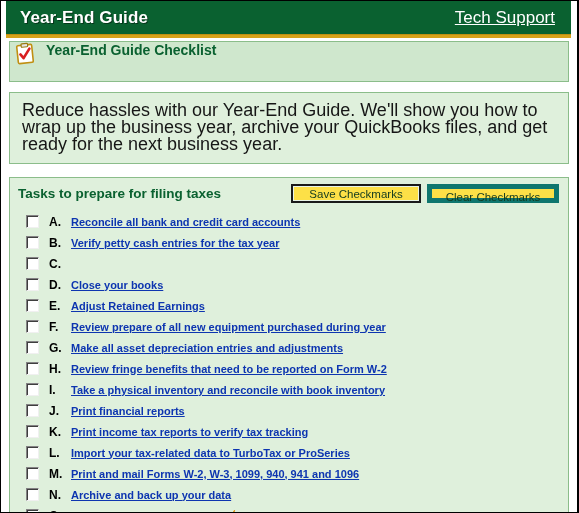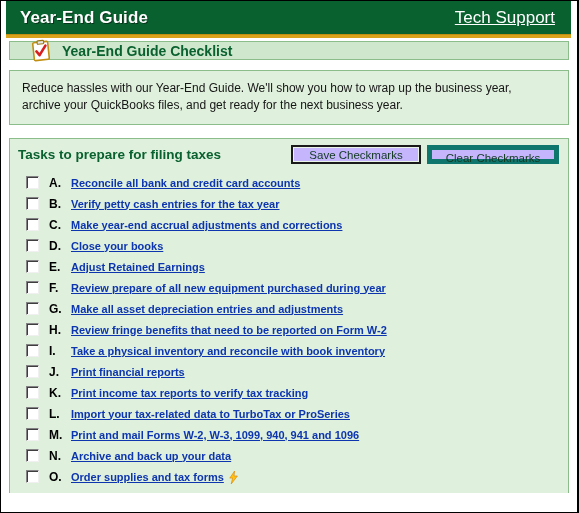--- a/index.html
+++ b/index.html
@@ -60,27 +60,26 @@
     margin: 0 6px 0 5px;
   }
   .gold-rule-gap {
     height: 3px;
     background: #ffffff;
   }
 
   
   .banner {
     margin: 0 8px 0 8px;
-    height: 19px;
+    height: 41px;
     background: #cfe7cd;
     border: 1px solid #8bbd8a;
     box-sizing: border-box;
     display: flex;
-    align-items: center;
-    padding-left: 20px;
+    padding-left: 4px;
     position: relative;
   }
   .banner-title {
     color: #0a6130;
     font-size: 14px;
     font-weight: bold;
     margin-left: 8px;
   }
   .clipboard-icon {
     width: 24px;
@@ -92,21 +91,21 @@
   
   .intro-wrap {
     padding: 10px 8px 0 8px;
   }
   .intro {
     background: #dff0dc;
     border: 1px solid #8bbd8a;
     box-sizing: border-box;
     padding: 9px 20px 10px 12px;
     color: #161616;
-    font-size: 12px;
+    font-size: 18px;
     line-height: 17px;
   }
 
   
   .tasks-wrap {
     padding: 13px 8px 16px 8px;
   }
   .tasks-panel {
     border: 1px solid #8bbd8a;
     border-bottom: none;
@@ -124,21 +123,21 @@
     color: #0a6130;
     font-size: 13.5px;
     font-weight: bold;
     flex: 1 1 auto;
     white-space: nowrap;
   }
   .btn {
     font-family: "Liberation Sans", sans-serif;
     font-size: 11.5px;
     color: #11391f;
-    background: #c4b5fd;
+    background: #fde047;
     height: 19px;
     line-height: 17px;
     padding: 0 10px;
     margin-left: 6px;
     box-sizing: border-box;
     text-align: center;
     cursor: pointer;
     white-space: nowrap;
   }
   .btn-default {
@@ -242,21 +241,20 @@
             <span class="row-link">Reconcile all bank and credit card accounts</span>
           </div>
           <div class="row">
             <span class="cb"></span>
             <span class="row-letter">B.</span>
             <span class="row-link">Verify petty cash entries for the tax year</span>
           </div>
           <div class="row">
             <span class="cb"></span>
             <span class="row-letter">C.</span>
-            <span class="row-link">Make year-end accrual adjustments and corrections</span>
           </div>
           <div class="row">
             <span class="cb"></span>
             <span class="row-letter">D.</span>
             <span class="row-link">Close your books</span>
           </div>
           <div class="row">
             <span class="cb"></span>
             <span class="row-letter">E.</span>
             <span class="row-link">Adjust Retained Earnings</span>

